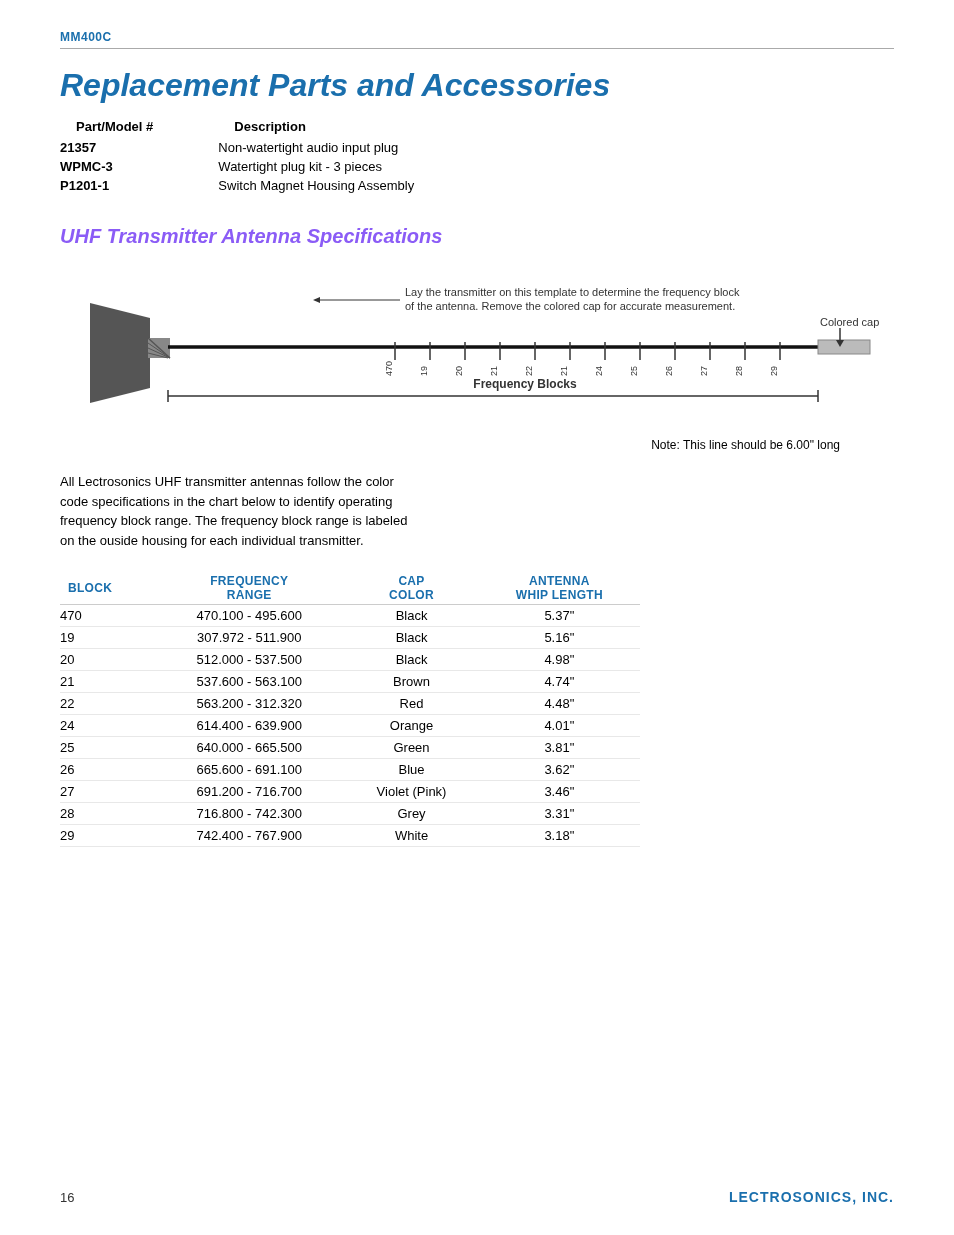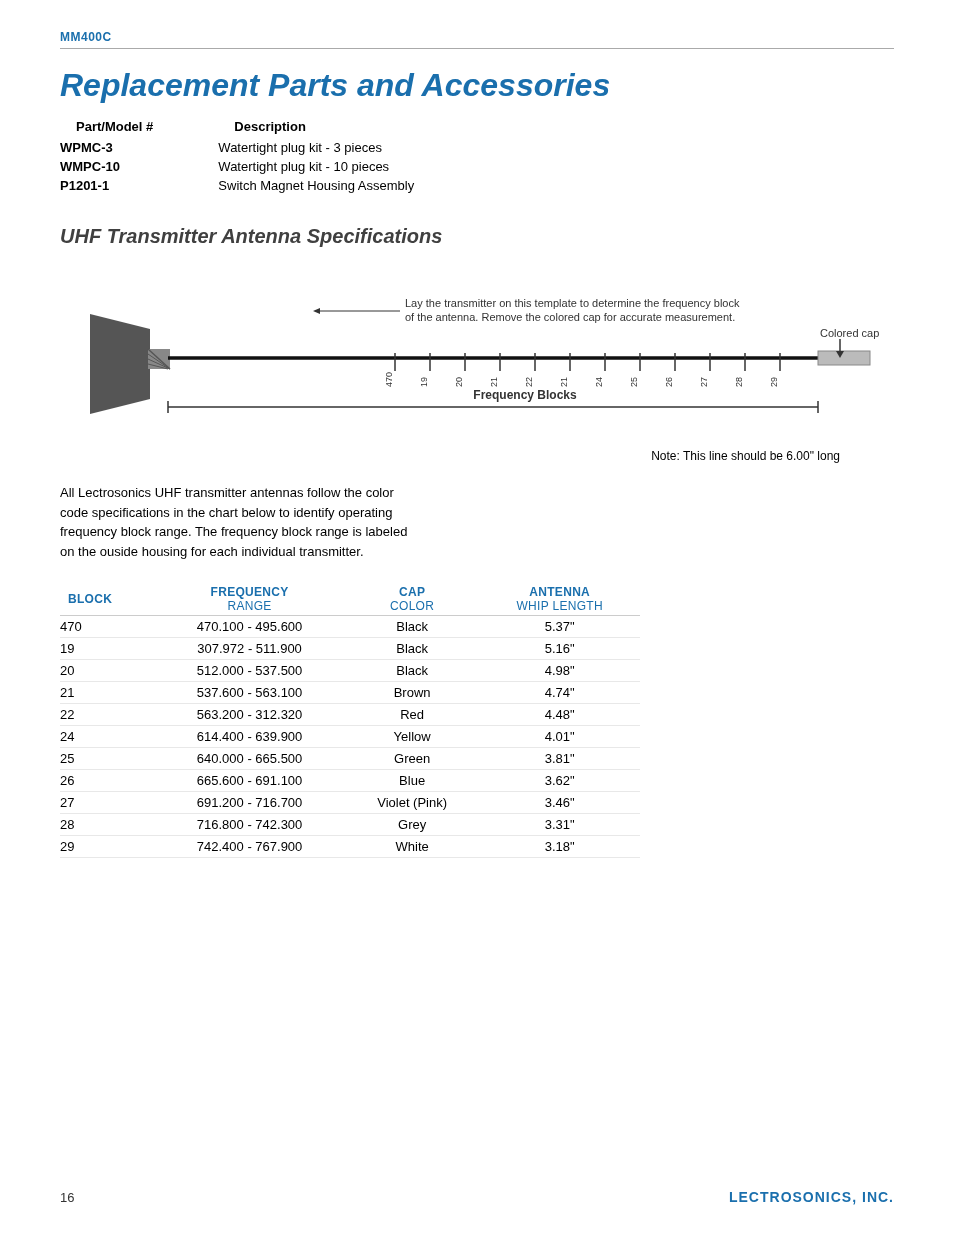--- a/index.html
+++ b/index.html
@@ -49,24 +49,24 @@
     }
     .parts-table td:first-child {
       font-weight: bold;
       padding-right: 30px;
       white-space: nowrap;
     }
 
     .section-title {
       font-size: 20px;
       font-weight: 900;
-      color: #404040;
+      color: #8b5cf6;
       font-style: italic;
       font-family: Arial Black, Arial, sans-serif;
-      margin-bottom: 31px;
+      margin-bottom: 20px;
     }
 
     .antenna-diagram {
       position: relative;
       width: 830px;
       height: 160px;
       margin-bottom: 10px;
     }
 
     
@@ -145,21 +145,21 @@
     }
 
     .col-header-top {
       color: #1a6fad;
       font-weight: bold;
       font-size: 12px;
       text-transform: uppercase;
     }
     .col-header-bot {
       color: #1a6fad;
-      font-weight: normal;
+      font-weight: bold;
       font-size: 12px;
       text-transform: uppercase;
     }
   </style>
 </head>
 <body>
 
 <div class="page-header">
   <span>MM400C</span>
 </div>
@@ -168,26 +168,26 @@
 
 <table class="parts-table">
   <thead>
     <tr>
       <th>Part/Model #</th>
       <th>Description</th>
     </tr>
   </thead>
   <tbody id="parts-tbody">
       <tr>
+        <td>21357</td>
+        <td>Non-watertight audio input plug</td>
+      </tr>
+      <tr>
         <td>WPMC-3</td>
         <td>Watertight plug kit - 3 pieces</td>
-      </tr>
-      <tr>
-        <td>WMPC-10</td>
-        <td>Watertight plug kit - 10 pieces</td>
       </tr>
       <tr>
         <td>P1201-1</td>
         <td>Switch Magnet Housing Assembly</td>
       </tr>
     </tbody>
 </table>
 
 <h2 class="section-title">UHF Transmitter Antenna Specifications</h2>
 
@@ -302,21 +302,21 @@
   </tr>
       <tr>
     <td style="text-align:left; padding-left:0;">22</td>
     <td>563.200 - 312.320</td>
     <td>Red</td>
     <td>4.48"</td>
   </tr>
       <tr>
     <td style="text-align:left; padding-left:0;">24</td>
     <td>614.400 - 639.900</td>
-    <td>Yellow</td>
+    <td>Orange</td>
     <td>4.01"</td>
   </tr>
       <tr>
     <td style="text-align:left; padding-left:0;">25</td>
     <td>640.000 - 665.500</td>
     <td>Green</td>
     <td>3.81"</td>
   </tr>
       <tr>
     <td style="text-align:left; padding-left:0;">26</td>

